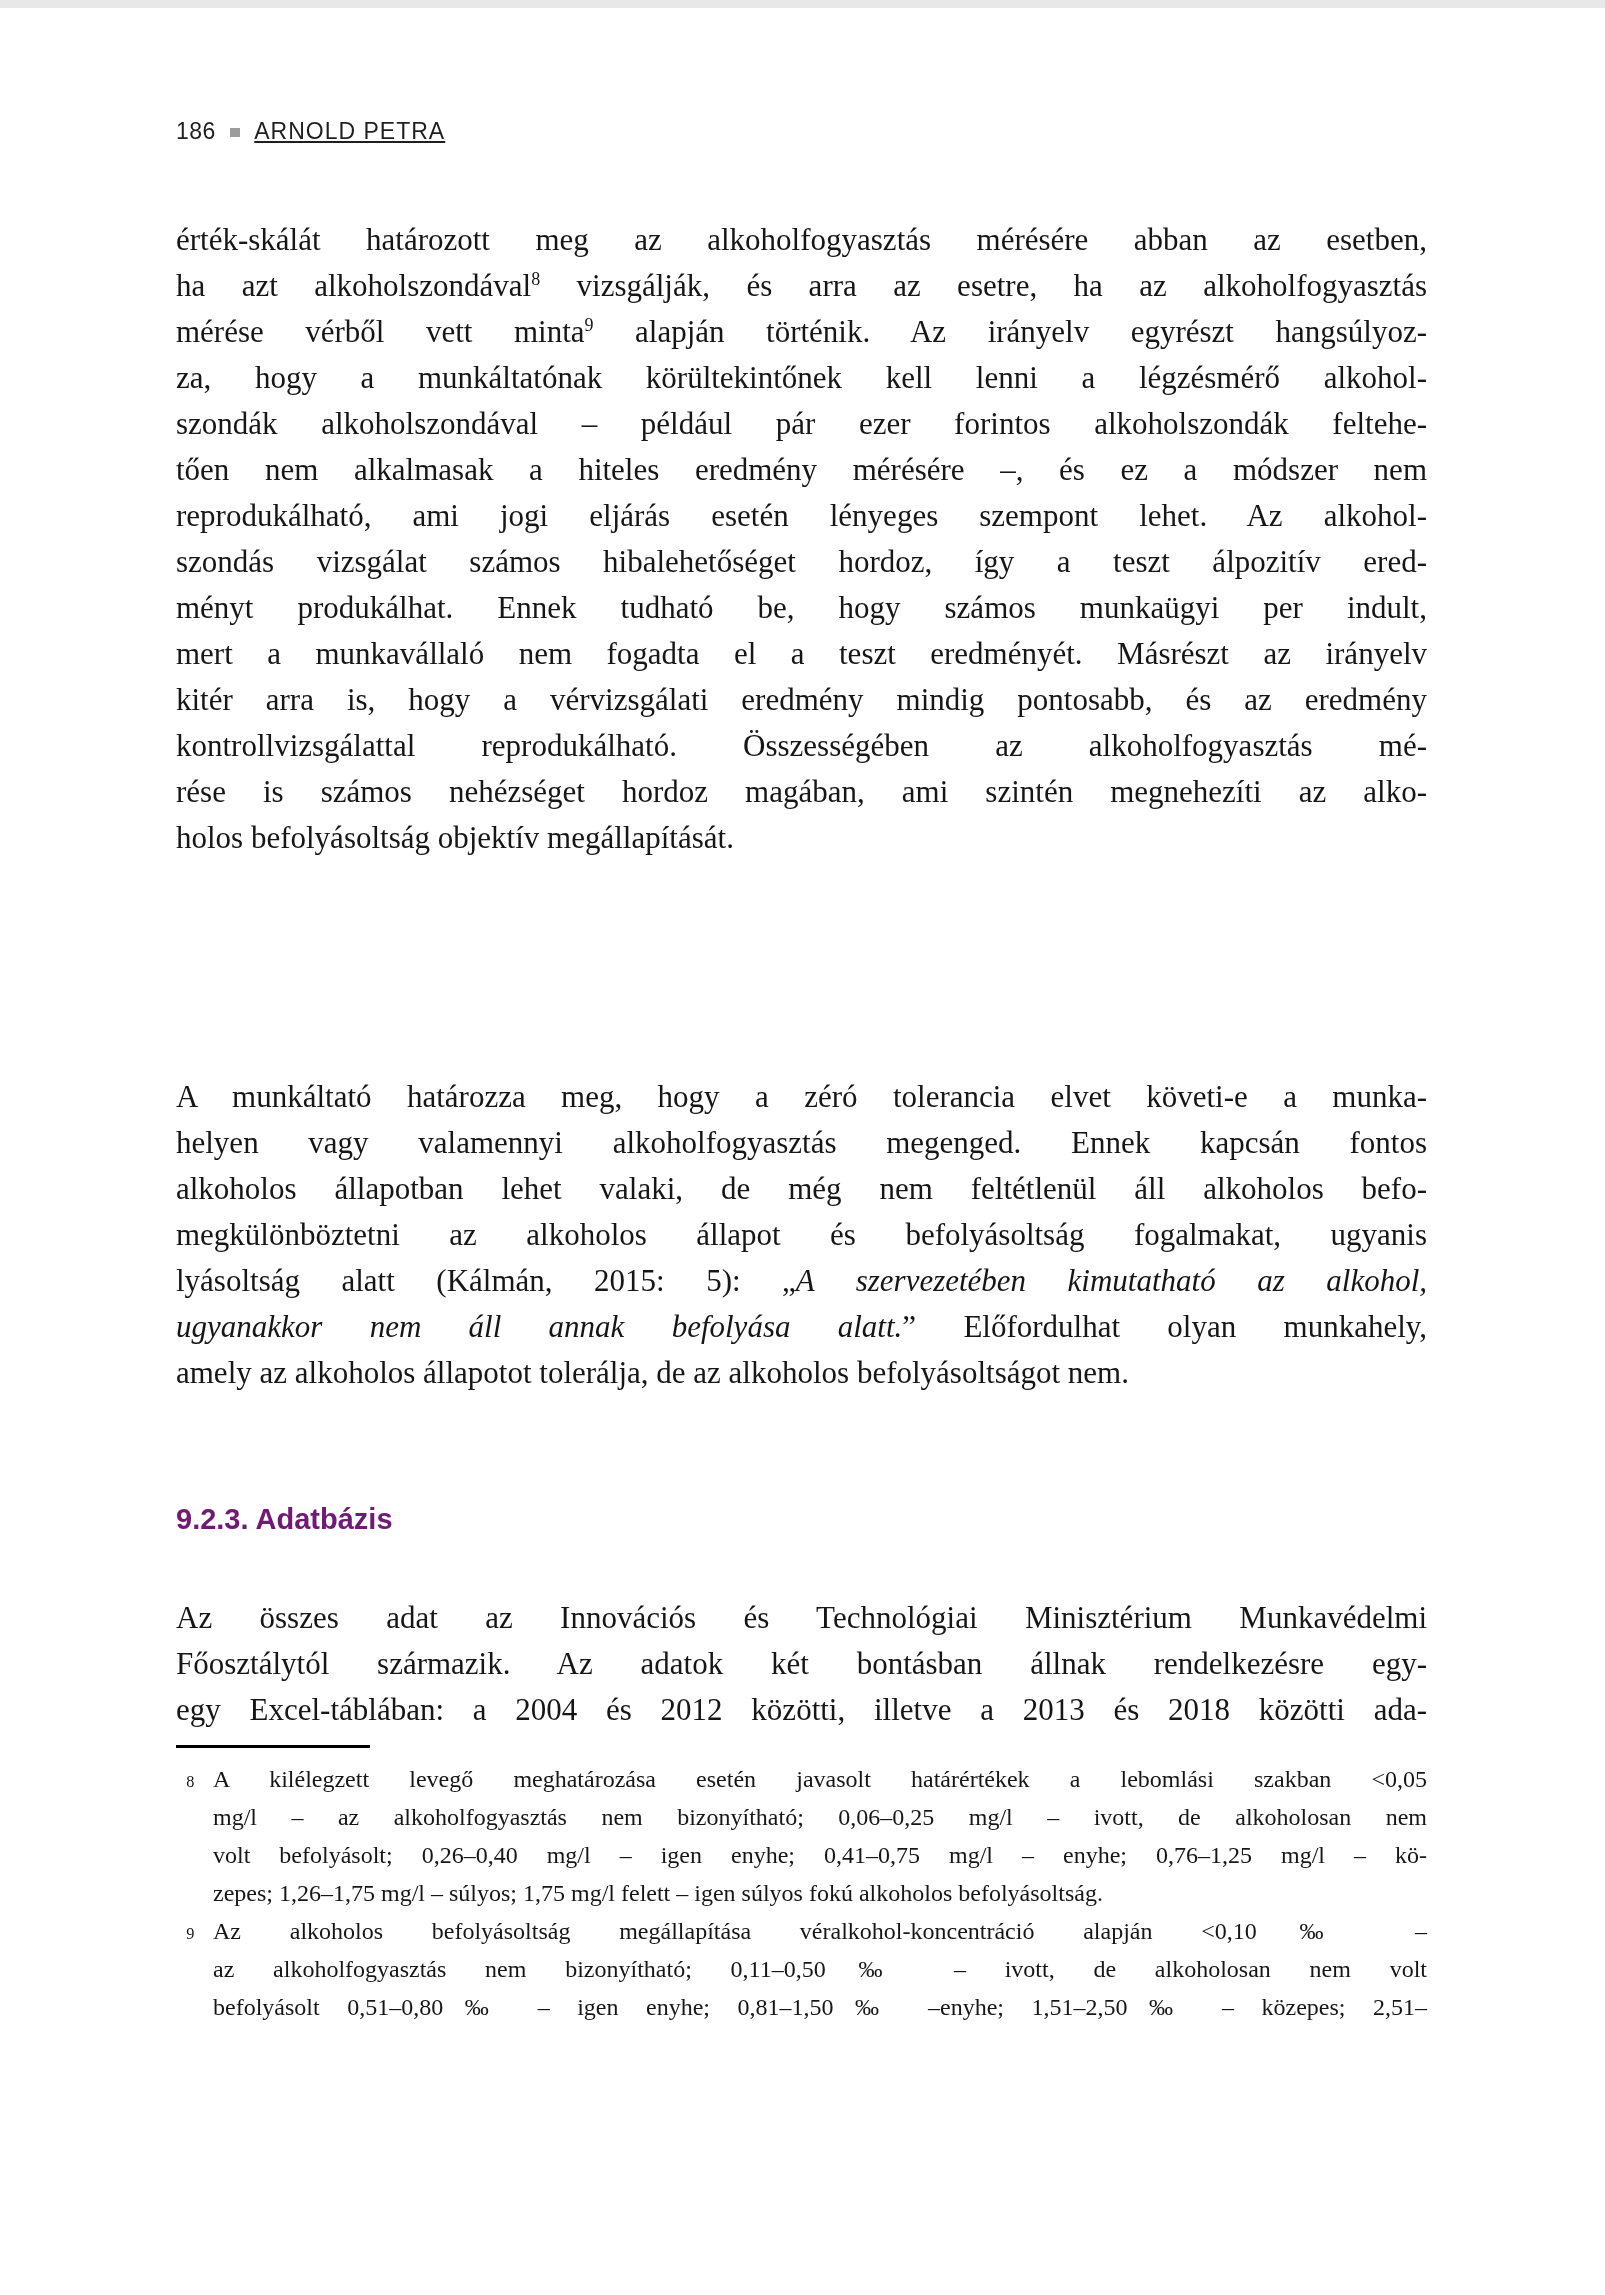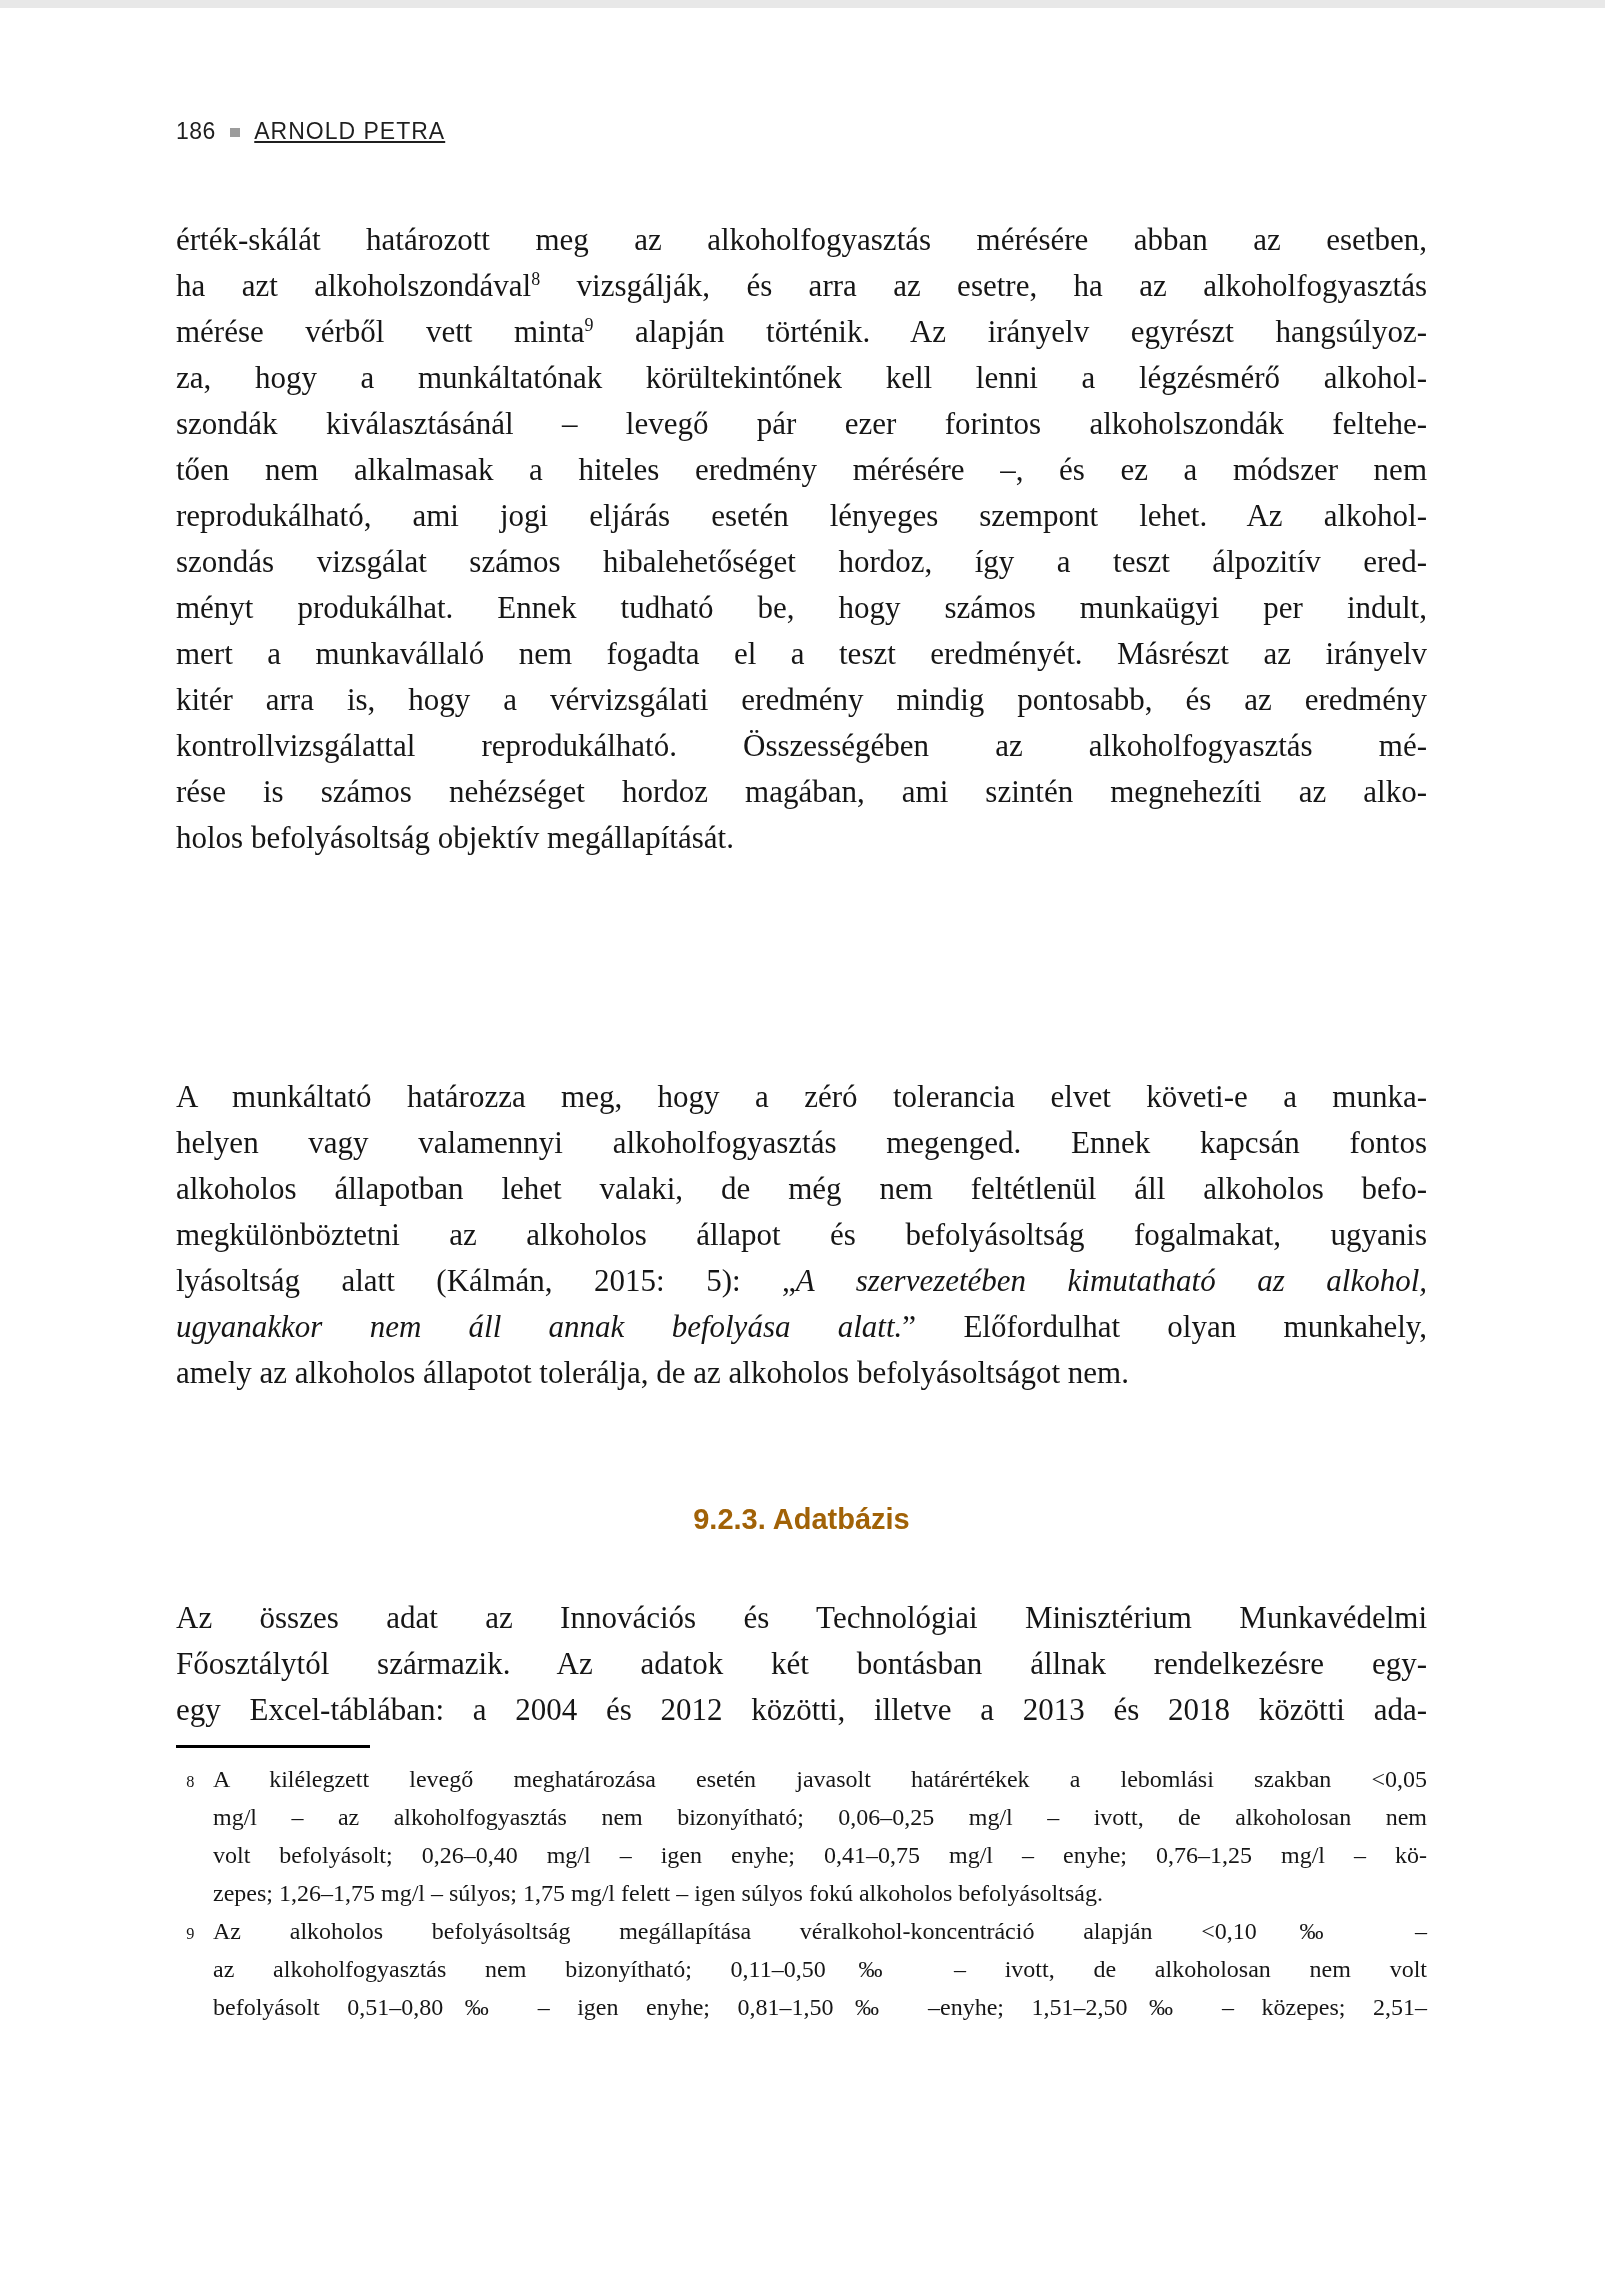--- a/index.html
+++ b/index.html
@@ -22,22 +22,22 @@
   .line.last{text-align-last:left;}
   .fragment{white-space:pre-wrap;}
   sup.fnref{font-size:58%;line-height:0;vertical-align:super;}
   .italic{font-style:italic;}
   
   .subsection-heading{
     position:absolute;left:176px;top:974px;
     font-family:"Liberation Sans",sans-serif;font-style:italic;font-size:28px;color:#101010;
   }
   .section-heading{
-    position:absolute;left:176px;top:1495px;width:1251px;text-align:center;
-    font-family:"Liberation Sans",sans-serif;font-weight:700;font-size:29px;color:#a16207;
+    position:absolute;left:176px;top:1495px;width:1251px;text-align:left;
+    font-family:"Liberation Sans",sans-serif;font-weight:700;font-size:29px;color:#701a75;
   }
   
   .footnote-sep{position:absolute;left:176px;top:1737px;width:194px;height:3.4px;background:#000;}
   .footnotes{position:absolute;left:176px;top:1752px;width:1251px;font-size:24px;line-height:38px;}
   .footnote{position:relative;}
   .fn-num{position:absolute;left:10.3px;top:2.6px;font-size:16.3px;}
   .fn-body{margin-left:37px;}
   .fn-line{text-align:justify;text-align-last:justify;text-justify:inter-word;}
   .fn-line.last{text-align-last:left;}
 </style>
@@ -50,21 +50,21 @@
     <span class="page-number">186</span>
     <span class="header-square"></span>
     <span class="author">ARNOLD PETRA</span>
   </div>
 
   <div class="para" style="top:209px">
     <div class="line">érték-skálát határozott meg az alkoholfogyasztás mérésére abban az esetben,</div>
     <div class="line"><span class="fragment">ha azt alkoholszondával</span><sup class="fnref">8</sup><span class="fragment"> vizsgálják, és arra az esetre, ha az alkoholfogyasztás</span></div>
     <div class="line"><span class="fragment">mérése vérből vett minta</span><sup class="fnref">9</sup><span class="fragment"> alapján történik. Az irányelv egyrészt hangsúlyoz-</span></div>
     <div class="line">za, hogy a munkáltatónak körültekintőnek kell lenni a légzésmérő alkohol-</div>
-    <div class="line">szondák kiválasztásánál – levegő pár ezer forintos alkoholszondák feltehe-</div>
+    <div class="line">szondák alkoholszondával – például pár ezer forintos alkoholszondák feltehe-</div>
     <div class="line">tően nem alkalmasak a hiteles eredmény mérésére –, és ez a módszer nem</div>
     <div class="line">reprodukálható, ami jogi eljárás esetén lényeges szempont lehet. Az alkohol-</div>
     <div class="line">szondás vizsgálat számos hibalehetőséget hordoz, így a teszt álpozitív ered-</div>
     <div class="line">ményt produkálhat. Ennek tudható be, hogy számos munkaügyi per indult,</div>
     <div class="line">mert a munkavállaló nem fogadta el a teszt eredményét. Másrészt az irányelv</div>
     <div class="line">kitér arra is, hogy a vérvizsgálati eredmény mindig pontosabb, és az eredmény</div>
     <div class="line">kontrollvizsgálattal reprodukálható. Összességében az alkoholfogyasztás mé-</div>
     <div class="line">rése is számos nehézséget hordoz magában, ami szintén megnehezíti az alko-</div>
     <div class="line last">holos befolyásoltság objektív megállapítását.</div>
   </div>

